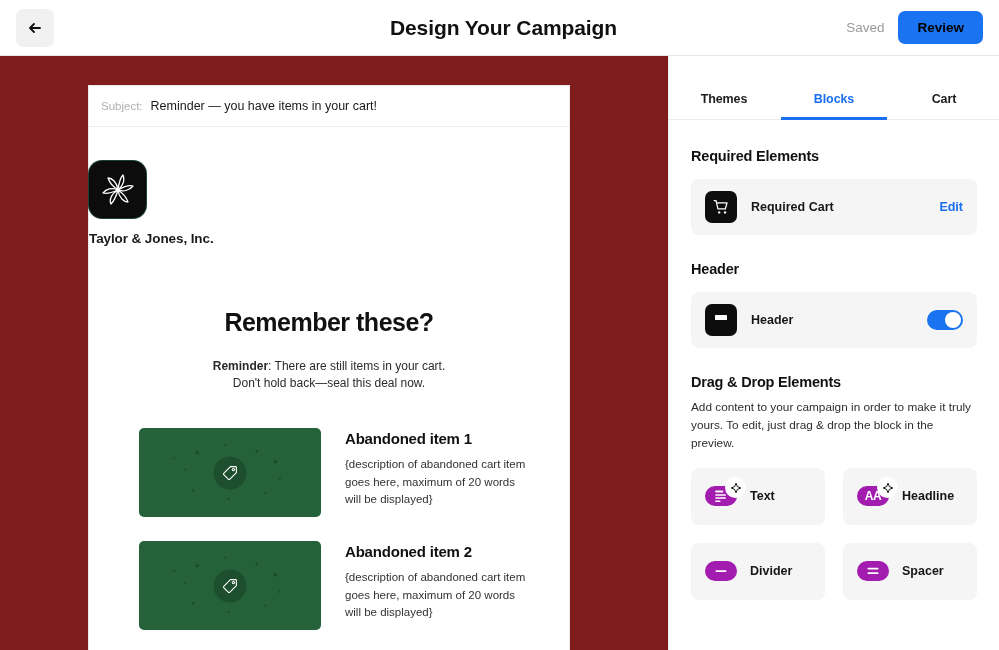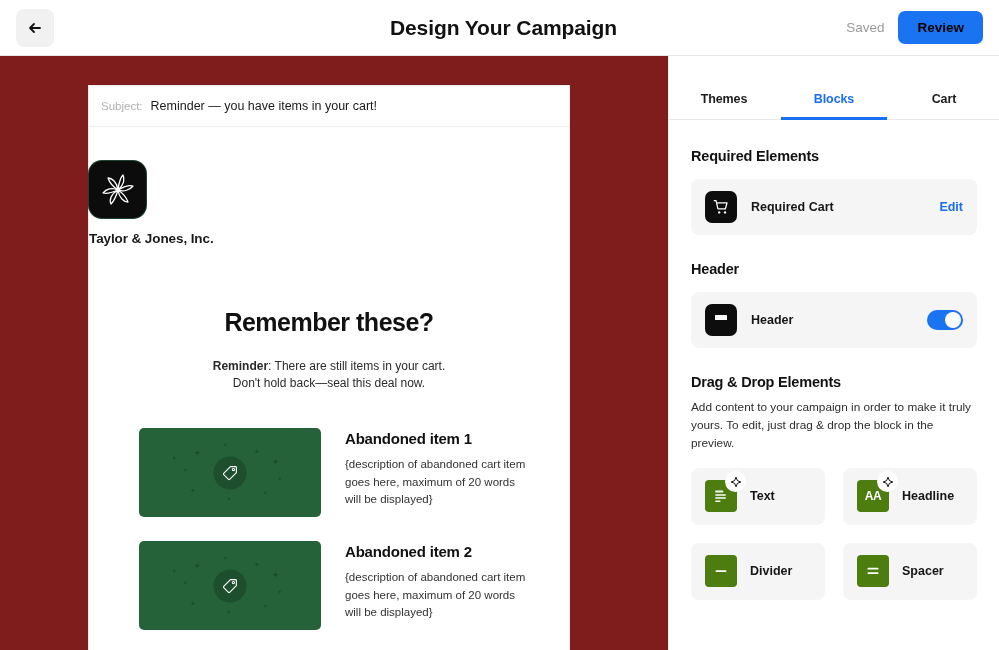--- a/index.html
+++ b/index.html
@@ -226,22 +226,22 @@
   .tile {
     background: #f5f5f5;
     border-radius: 8px;
     height: 57px;
     display: flex; align-items: center;
     padding: 0 14px; gap: 13px;
     cursor: grab;
     position: relative;
   }
   .tile-icon {
-    width: 32px; height: 32px;
-    background: #4d7c0f; border-radius: 4px;
+    width: 32px; height: 20px;
+    background: #a21caf; border-radius: 12px;
     display: flex; align-items: center; justify-content: center;
     flex: 0 0 32px;
     position: relative;
   }
   .ai-badge {
     position: absolute; right: -9px; top: -9px;
     width: 21px; height: 21px;
     background: #ffffff; border-radius: 50%;
     display: flex; align-items: center; justify-content: center;
   }

